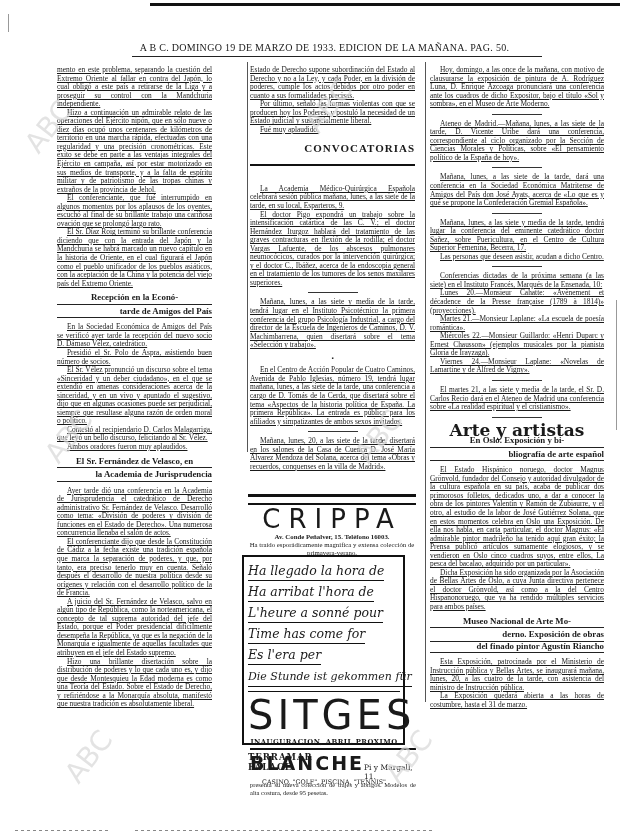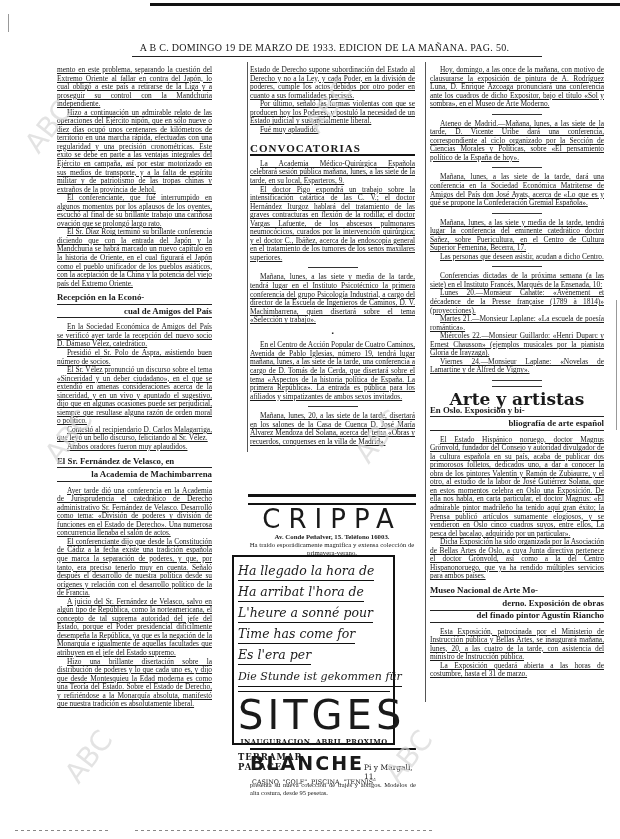--- a/index.html
+++ b/index.html
@@ -7,32 +7,32 @@
   .topline { position:absolute; left:150px; top:3px; width:470px; height:3px; background:#111; }
   .header { position:absolute; left:132px; top:42px; width:385px; font-size:10px; letter-spacing:0.3px; white-space:nowrap; font-family:"Liberation Serif", serif;text-align:center; }
   .header-rule { position:absolute; left:132px; top:56px; width:410px; height:1px; background:#222; }
   .col { position:absolute; top:66px; font-size:7.4px; line-height:8.55px; text-align:justify; font-family:"Liberation Serif", serif; }
   .col p { margin:0; text-indent:10px;text-decoration:underline; }
   .col p.noindent { text-indent:0; }
   .c1 { left:57px; width:155px; }
   .c2 { left:250px; width:165px; }
   .c3 { left:430px; width:174px; }
   .vrule { position:absolute; width:1px; background:#555; }
-  .sec-head { font-weight:bold; font-size:8.8px; text-align:left; margin:5px 0 2px 0; padding-bottom:2px; border-bottom:1px solid #222; text-indent:0 !important; white-space:nowrap; }
+  .sec-head { font-weight:bold; font-size:8.8px; text-align:center; margin:5px 0 2px 0; padding-bottom:2px; border-bottom:1px solid #222; text-indent:0 !important; white-space:nowrap; }
   .sec-head2 { font-weight:bold; font-size:8.8px; text-align:right; margin:0 0 5px 0; padding-bottom:2px; border-bottom:1px solid #222; white-space:nowrap; }
-  .conv-head { font-weight:bold; font-size:11px; letter-spacing:1px; text-align:left; border-bottom:2px solid #111; margin:10px 0 4px 0; padding-bottom:1px; }
+  .conv-head { font-weight:bold; font-size:11px; letter-spacing:1px; text-align:right; border-bottom:2px solid #111; margin:10px 0 19px 0; padding-bottom:11px; }
   .sep { width:50px; height:1px; background:#333; margin:5px auto; }
   .dot { text-align:center; margin:4px 0; font-size:6px; }
   .arte-head { font-size:17px; font-weight:bold; text-align:center; margin:8px 0 2px 0; font-family:"DejaVu Serif", serif; }
   .ad-crippa { position:absolute; left:248px; top:494px; width:168px; }
   .ad-crippa .bars { height:6px; border-top:3px solid #111; border-bottom:2px solid #111; }
   .ad-crippa .logo { font-family:"DejaVu Sans", sans-serif; font-size:26px; letter-spacing:8px; text-align:center; line-height:28px; font-weight:normal; }
   .ad-crippa .addr { font-size:6.8px; font-weight:bold; text-align:center; line-height:8px; font-family:"Liberation Serif", serif; }
   .ad-crippa .desc { font-size:6.8px; text-align:center; line-height:8px; font-family:"Liberation Serif", serif; }
-  .ad-sitges { position:absolute; left:232px; top:555px; width:163px; height:190px; border:2px solid #111; padding:3px 3px 0 4px; box-sizing:border-box; }
+  .ad-sitges { position:absolute; left:242px; top:555px; width:163px; height:190px; border:2px solid #111; padding:3px 3px 0 4px; box-sizing:border-box; }
   .ad-sitges .line { font-style:italic; font-size:12.5px; line-height:18px; border-bottom:1px solid #111; display:inline-block; font-family:"DejaVu Serif", serif; white-space:nowrap; }
   .ad-sitges .big { font-family:"DejaVu Sans", sans-serif; font-weight:normal; font-size:40px; letter-spacing:4px; text-align:center; line-height:46px; margin-top:4px; border-top:1px solid #111; }
   .ad-sitges .sub { font-size:6.8px; font-weight:bold; text-align:center; letter-spacing:0.5px; }
   .ad-sitges .hotel-row { display:flex; justify-content:space-between; align-items:center; margin-top:4px; font-size:8px; font-weight:bold; }
   .ad-sitges .emblem { width:28px; height:14px; background:#222; clip-path:polygon(50% 0, 70% 30%, 100% 40%, 85% 100%, 15% 100%, 0 40%, 30% 30%); }
   .ad-sitges .names { display:flex; justify-content:space-around; font-size:8.5px; font-weight:bold; margin-top:6px; letter-spacing:1px;flex-direction:column; }
   .ad-sitges .foot { font-size:6.3px; text-align:center; margin-top:6px; white-space:nowrap; }
   .ad-blanche { position:absolute; left:250px; top:748px; width:166px; border-top:2px solid #111; padding-top:2px; }
   .ad-blanche .logo-row { display:flex; align-items:baseline; justify-content:space-between; }
   .ad-blanche .logo { font-family:"DejaVu Sans", sans-serif; font-weight:bold; font-size:19px; letter-spacing:2px; }
@@ -53,28 +53,28 @@
 <div class="vrule" style="left:425px; top:62px; height:640px;"></div>
 <div class="marginmark" style="left:8px; top:14px; height:18px;"></div>
 <div class="marginmark" style="left:616px; top:300px; height:130px;"></div>
 
 <div class="col c1">
   <p class="noindent">mento en este problema, separando la cuestión del Extremo Oriente al fallar en contra del Japón, lo cual obligó a este país a retirarse de la Liga y a proseguir su control con la Mandchuria independiente.</p>
   <p>Hizo a continuación un admirable relato de las operaciones del Ejército nipón, que en sólo nueve o diez días ocupó unos centenares de kilómetros de territorio en una marcha rápida, efectuadas con una regularidad y una precisión cronométricas. Este éxito se debe en parte a las ventajas integrales del Ejército en campaña, así por estar motorizado en sus medios de transporte, y a la falta de espíritu militar y de patriotismo de las tropas chinas y extraños de la provincia de Jehol.</p>
   <p>El conferenciante, que fué interrumpido en algunos momentos por los aplausos de los oyentes, escuchó al final de su brillante trabajo una cariñosa ovación que se prolongó largo rato.</p>
   <p>El Sr. Díaz Roig terminó su brillante conferencia diciendo que con la entrada del Japón y la Mandchuria se habrá marcado un nuevo capítulo en la historia de Oriente, en el cual figurará el Japón como el pueblo unificador de los pueblos asiáticos, con la aceptación de la China y la potencia del viejo país del Extremo Oriente.</p>
   <div class="sec-head">Recepción en la Econó-</div>
-  <div class="sec-head2">cual de Amigos del País</div>
+  <div class="sec-head2">tarde de Amigos del País</div>
   <p>En la Sociedad Económica de Amigos del País se verificó ayer tarde la recepción del nuevo socio D. Dámaso Vélez, catedrático.</p>
   <p>Presidió el Sr. Polo de Aspra, asistiendo buen número de socios.</p>
   <p>El Sr. Vélez pronunció un discurso sobre el tema «Sinceridad y un deber ciudadano», en el que se extendió en amenas consideraciones acerca de la sinceridad, y en un vivo y apuntado el sugestivo, dijo que en algunas ocasiones puede ser perjudicial, siempre que resultase alguna razón de orden moral o político.</p>
   <p>Contestó al recipiendario D. Carlos Malagarriga, que leyó un bello discurso, felicitando al Sr. Vélez.</p>
   <p>Ambos oradores fueron muy aplaudidos.</p>
   <div class="sec-head">El Sr. Fernández de Velasco, en</div>
-  <div class="sec-head2">la Academia de Machimbarrena</div>
+  <div class="sec-head2">la Academia de Jurisprudencia</div>
   <p>Ayer tarde dió una conferencia en la Academia de Jurisprudencia el catedrático de Derecho administrativo Sr. Fernández de Velasco. Desarrolló como tema: «División de poderes y división de funciones en el Estado de Derecho». Una numerosa concurrencia llenaba el salón de actos.</p>
   <p>El conferenciante dijo que desde la Constitución de Cádiz a la fecha existe una tradición española que marca la separación de poderes, y que, por tanto, era preciso tenerlo muy en cuenta. Señaló después el desarrollo de nuestra política desde su orígenes y relación con el desarrollo político de la de Francia.</p>
   <p>A juicio del Sr. Fernández de Velasco, salvo en algún tipo de República, como la norteamericana, el concepto de tal suprema autoridad del jefe del Estado, porque el Poder presidencial difícilmente desempeña la República, ya que es la negación de la Monarquía e igualmente de aquellas facultades que atribuyen en el jefe del Estado supremo.</p>
   <p>Hizo una brillante disertación sobre la distribución de poderes y lo que cada uno es, y dijo que desde Montesquieu la Edad moderna es como una Teoría del Estado. Sobre el Estado de Derecho, y refiriéndose a la Monarquía absoluta, manifestó que nuestra tradición es absolutamente liberal.</p>
 </div>
 
 <div class="col c2" style="height:425px; overflow:hidden;">
   <p class="noindent">Estado de Derecho supone subordinación del Estado al Derecho y no a la Ley, y cada Poder, en la división de poderes, cumple los actos debidos por otro poder en cuanto a sus formalidades precisas.</p>
   <p>Por último, señaló las formas violentas con que se producen hoy los Poderes, y postuló la necesidad de un Estado judicial y sustancialmente liberal.</p>
   <p>Fué muy aplaudido.</p>
@@ -129,20 +129,21 @@
   <div class="sep"></div>
   <p>Mañana, lunes, a las siete y media de la tarde, tendrá lugar la conferencia del eminente catedrático doctor Sañez, sobre Puericultura, en el Centro de Cultura Superior Femenina, Becerra, 17.</p>
   <p>Las personas que deseen asistir, acudan a dicho Centro.</p>
   <div class="sep"></div>
   <p>Conferencias dictadas de la próxima semana (a las siete) en el Instituto Francés, Marqués de la Ensenada, 10:</p>
   <p>Lunes 20.—Monsieur Cahatte: «Avènement et décadence de la Presse française (1789 à 1814)» (proyecciones).</p>
   <p>Martes 21.—Monsieur Laplane: «La escuela de poesía romántica».</p>
   <p>Miércoles 22.—Monsieur Guillardo: «Henri Duparc y Ernest Chausson» (ejemplos musicales por la pianista Gloria de Irayzaga).</p>
   <p>Viernes 24.—Monsieur Laplane: «Novelas de Lamartine y de Alfred de Vigny».</p>
   <div class="sep"></div>
+  <p>El martes 21, a las siete y media de la tarde, el Sr. D. Carlos Recio dará en el Ateneo de Madrid una conferencia sobre «La realidad espiritual y el cristianismo».</p>
   <div class="sep"></div>
   <div class="arte-head">Arte y artistas</div>
   <div class="sec-head" style="margin-top:2px;">En Oslo. Exposición y bi-</div>
   <div class="sec-head2">bliografía de arte español</div>
   <p>El Estado Hispánico noruego, doctor Magnus Grönvold, fundador del Consejo y autoridad divulgador de la cultura española en su país, acaba de publicar dos primorosos folletos, dedicados uno, a dar a conocer la obra de los pintores Valentín y Ramón de Zubiaurre, y el otro, al estudio de la labor de José Gutiérrez Solana, que en estos momentos celebra en Oslo una Exposición. De ella nos habla, en carta particular, el doctor Magnus: «El admirable pintor madrileño ha tenido aquí gran éxito; la Prensa publicó artículos sumamente elogiosos, y se vendieron en Oslo cinco cuadros suyos, entre ellos, La pesca del bacalao, adquirido por un particular».</p>
   <p>Dicha Exposición ha sido organizada por la Asociación de Bellas Artes de Oslo, a cuya Junta directiva pertenece el doctor Grönvold, así como a la del Centro Hispanonoruego, que ya ha rendido múltiples servicios para ambos países.</p>
   <div class="sec-head">Museo Nacional de Arte Mo-</div>
   <div class="sec-head2" style="margin-bottom:0;">derno. Exposición de obras</div>
   <div class="sec-head2">del finado pintor Agustín Riancho</div>
   <p>Esta Exposición, patrocinada por el Ministerio de Instrucción pública y Bellas Artes, se inaugurará mañana, lunes, 20, a las cuatro de la tarde, con asistencia del ministro de Instrucción pública.</p>

